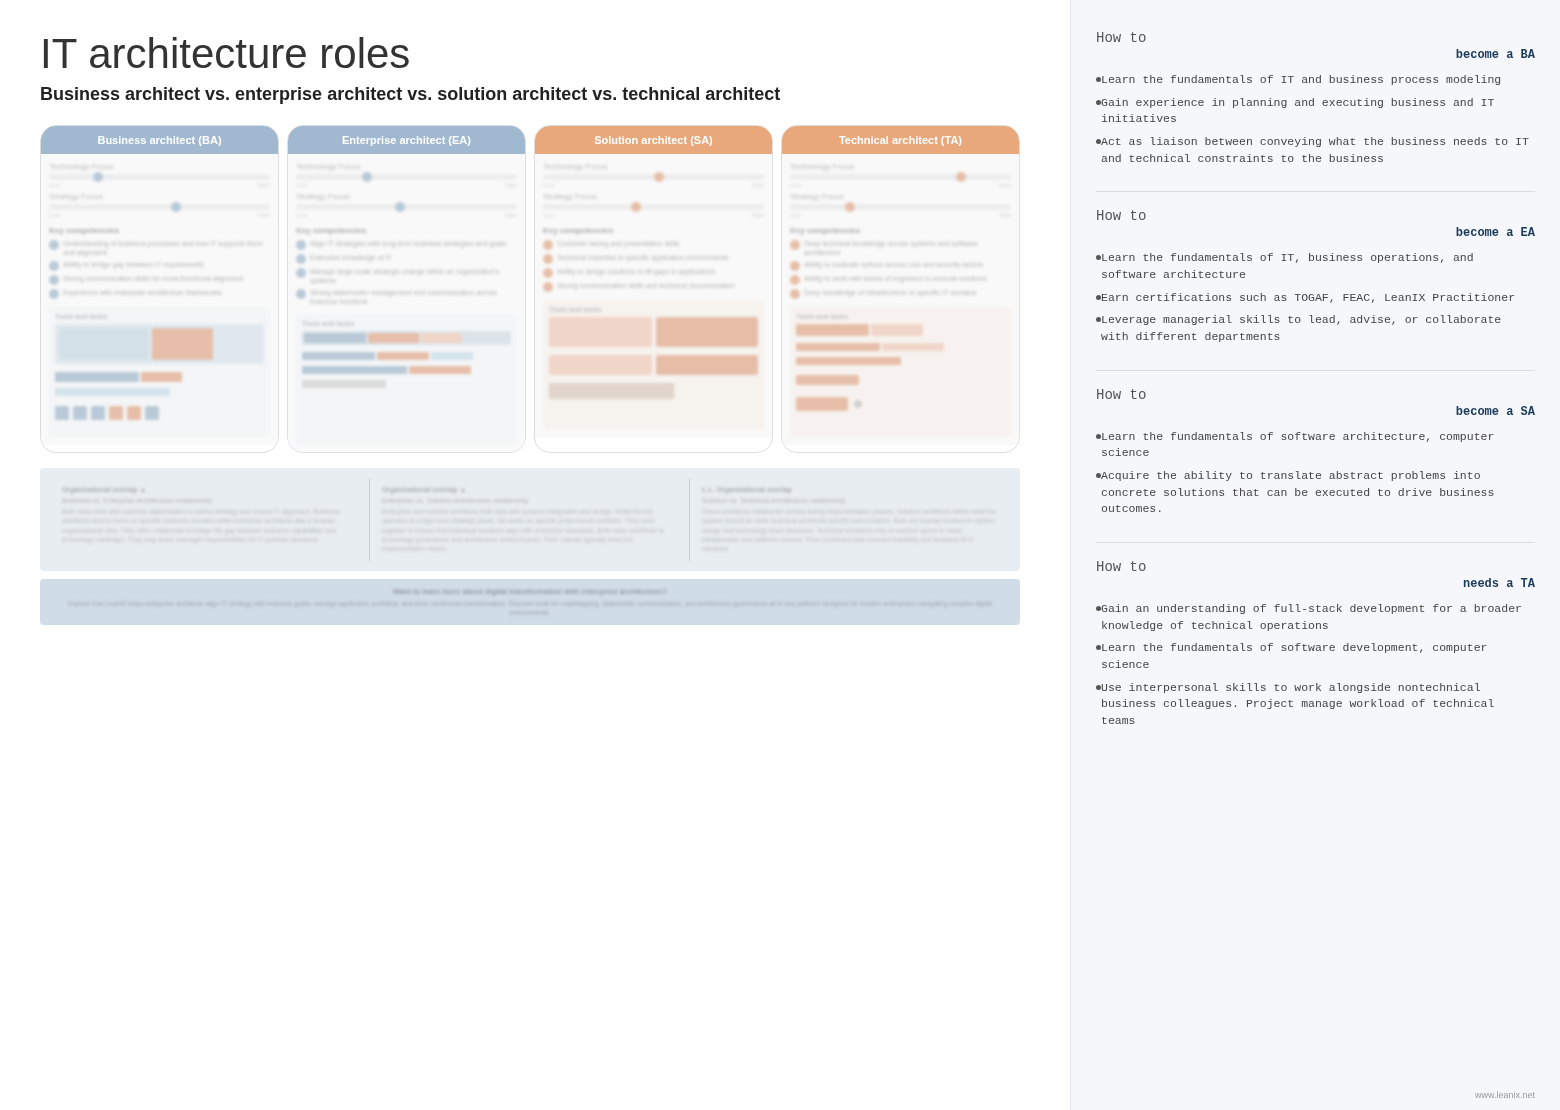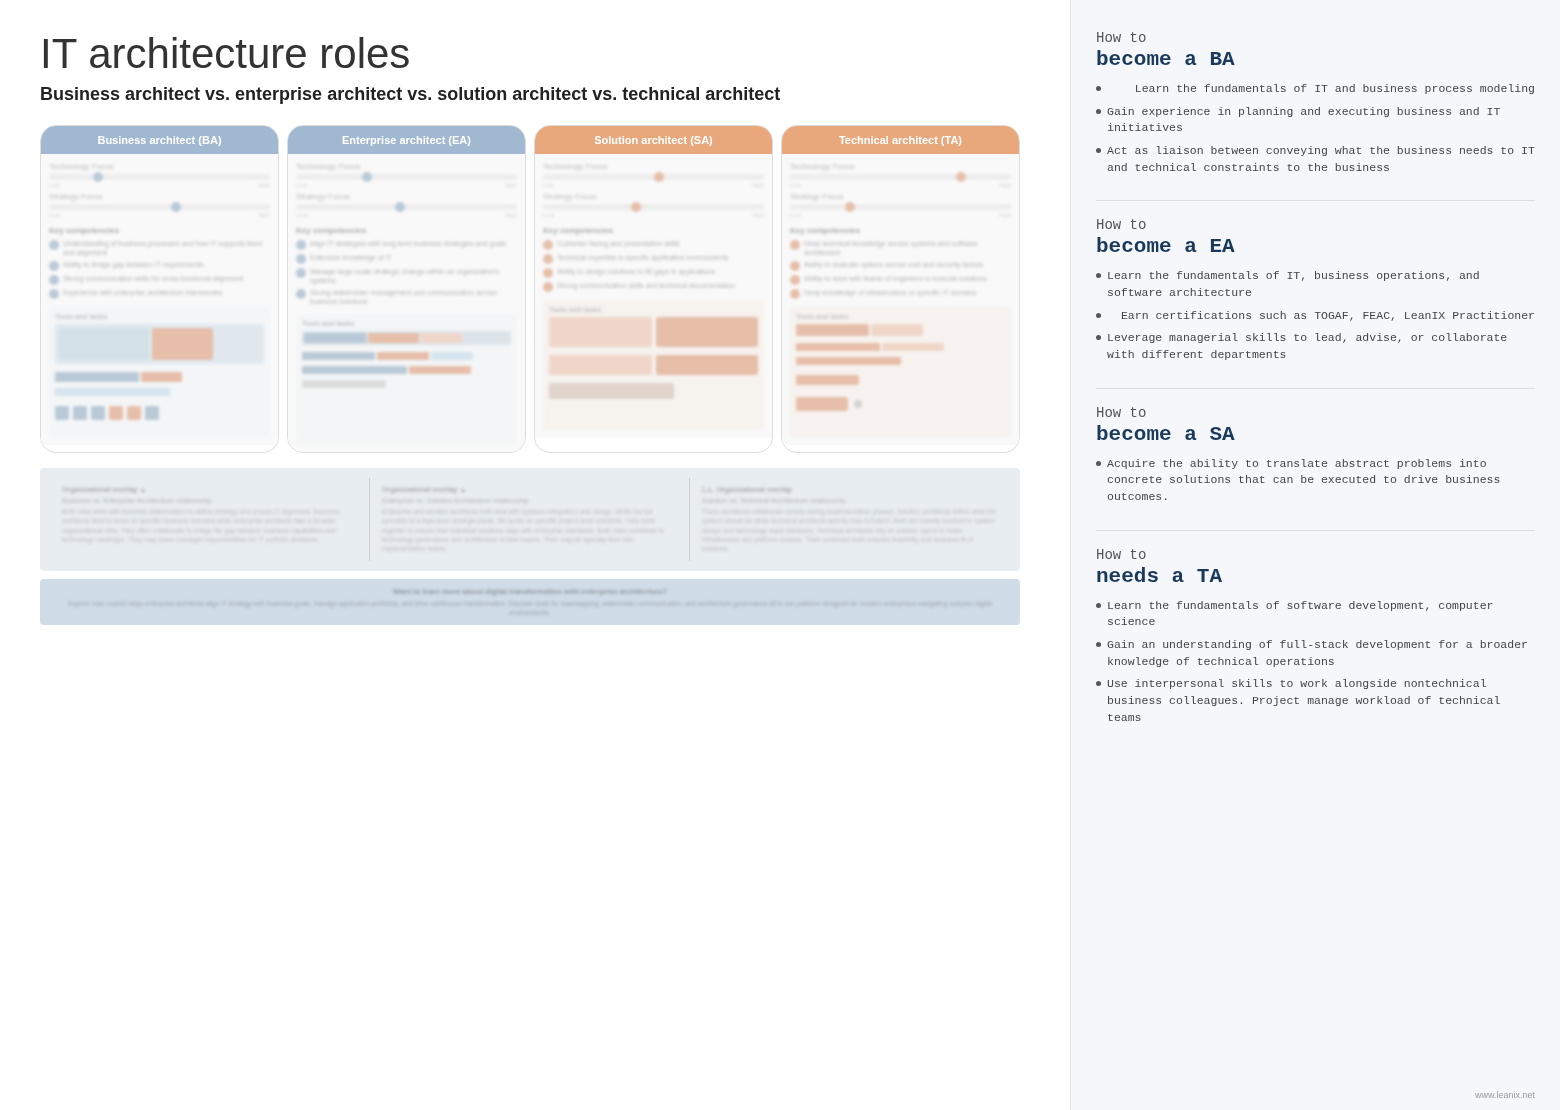--- a/index.html
+++ b/index.html
@@ -198,32 +198,31 @@
       font-family: Liberation Mono, monospace;
     }
 
     .sidebar-how-title {
       font-size: 14px;
       color: #555;
       margin-bottom: 2px;
     }
 
     .sidebar-role-title {
-      font-size: 21px;
+      font-size: 12px;
       font-weight: 700;
       color: #1a3a5c;
       margin-bottom: 10px;
+      text-align: right;
     }
 
     .sidebar-item {
       display: flex;
       align-items: flex-start;
-      gap: 6px;
       margin-bottom: 6px;
-      justify-content: space-between;
     }
 
     .sidebar-bullet {
       width: 5px;
       height: 5px;
       border-radius: 50%;
       background: #555;
       flex-shrink: 0;
       margin-top: 5px;
     }
@@ -606,38 +605,42 @@
     </div>
   </div>
 
   <div class="sidebar-divider"></div>
 
   <div class="sidebar-section">
     <div class="sidebar-how-title">How to</div>
     <div class="sidebar-role-title">become a SA</div>
     <div class="sidebar-item">
       <div class="sidebar-bullet"></div>
+      <span class="sidebar-text">Learn the fundamentals of software architecture, computer science</span>
+    </div>
+    <div class="sidebar-item">
+      <div class="sidebar-bullet"></div>
       <span class="sidebar-text">Acquire the ability to translate abstract problems into concrete solutions that can be executed to drive business outcomes.</span>
     </div>
   </div>
 
   <div class="sidebar-divider"></div>
 
   <div class="sidebar-section">
     <div class="sidebar-how-title">How to</div>
     <div class="sidebar-role-title">needs a TA</div>
     <div class="sidebar-item">
       <div class="sidebar-bullet"></div>
+      <span class="sidebar-text">Gain an understanding of full-stack development for a broader knowledge of technical operations</span>
+    </div>
+    <div class="sidebar-item">
+      <div class="sidebar-bullet"></div>
       <span class="sidebar-text">Learn the fundamentals of software development, computer science</span>
     </div>
     <div class="sidebar-item">
       <div class="sidebar-bullet"></div>
-      <span class="sidebar-text">Gain an understanding of full-stack development for a broader knowledge of technical operations</span>
-    </div>
-    <div class="sidebar-item">
-      <div class="sidebar-bullet"></div>
       <span class="sidebar-text">Use interpersonal skills to work alongside nontechnical business colleagues. Project manage workload of technical teams</span>
     </div>
   </div>
 
 </div>
 
 <div class="bottom-bar">www.leanix.net</div>
 
 </body></html>

